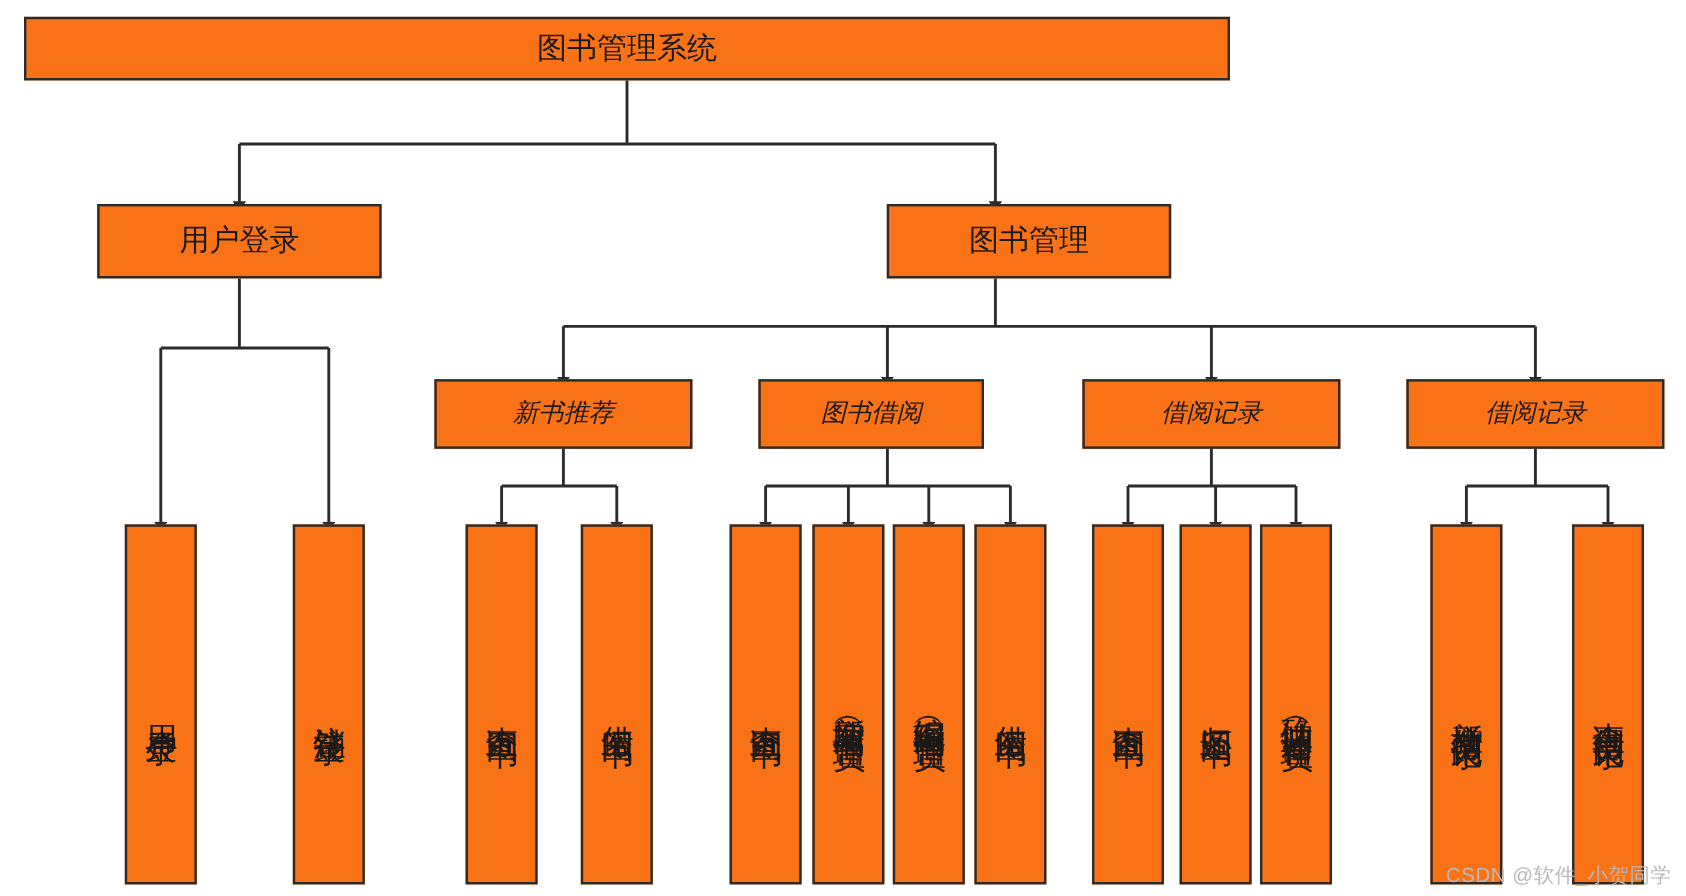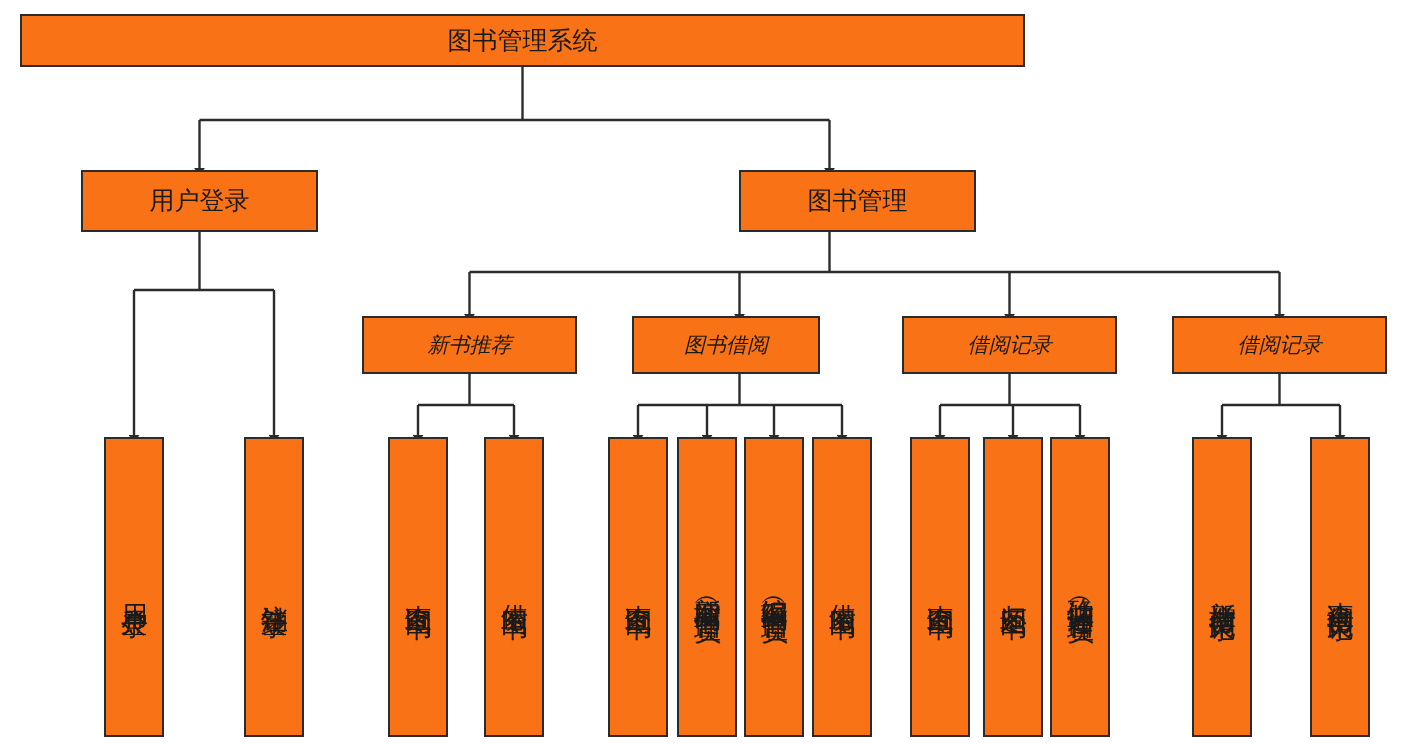--- a/index.html
+++ b/index.html
@@ -174,13 +174,14 @@
         <span class="node-label">确认归还（管理员）</span>
       </div>
       <div class="node leaf" style="left: 1192px; top: 437px; width: 60px; height: 300px;">
         <span class="node-label">新增借阅记录</span>
       </div>
       <div class="node leaf" style="left: 1310px; top: 437px; width: 60px; height: 300px;">
         <span class="node-label">查询借阅记录</span>
       </div>
     </div>
 
+  <div class="watermark">CSDN @软件_小贺同学</div>
 </div>
 
 </body></html>

